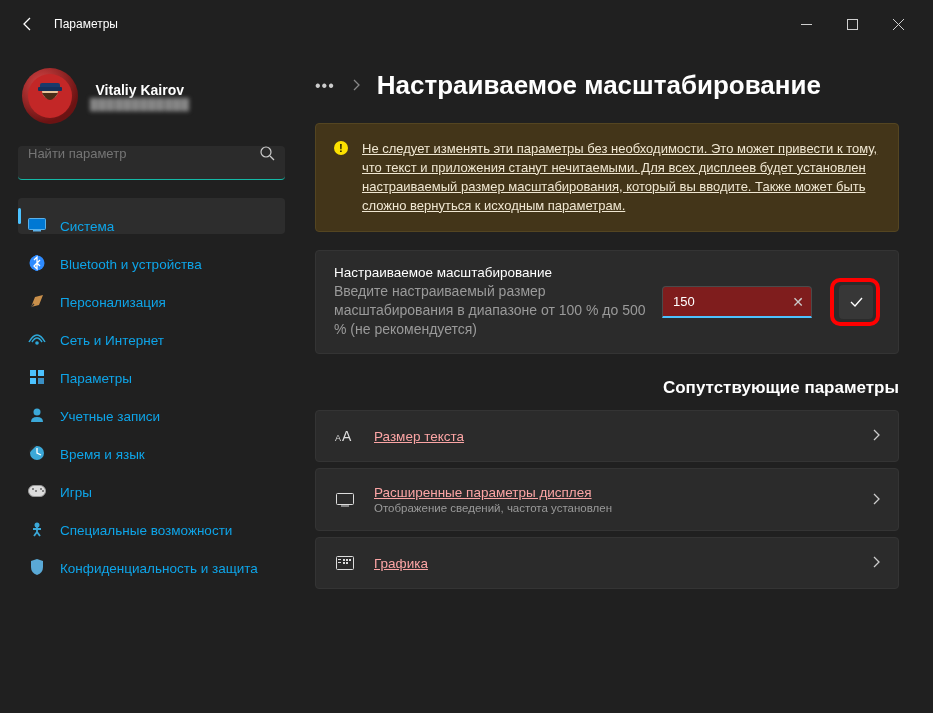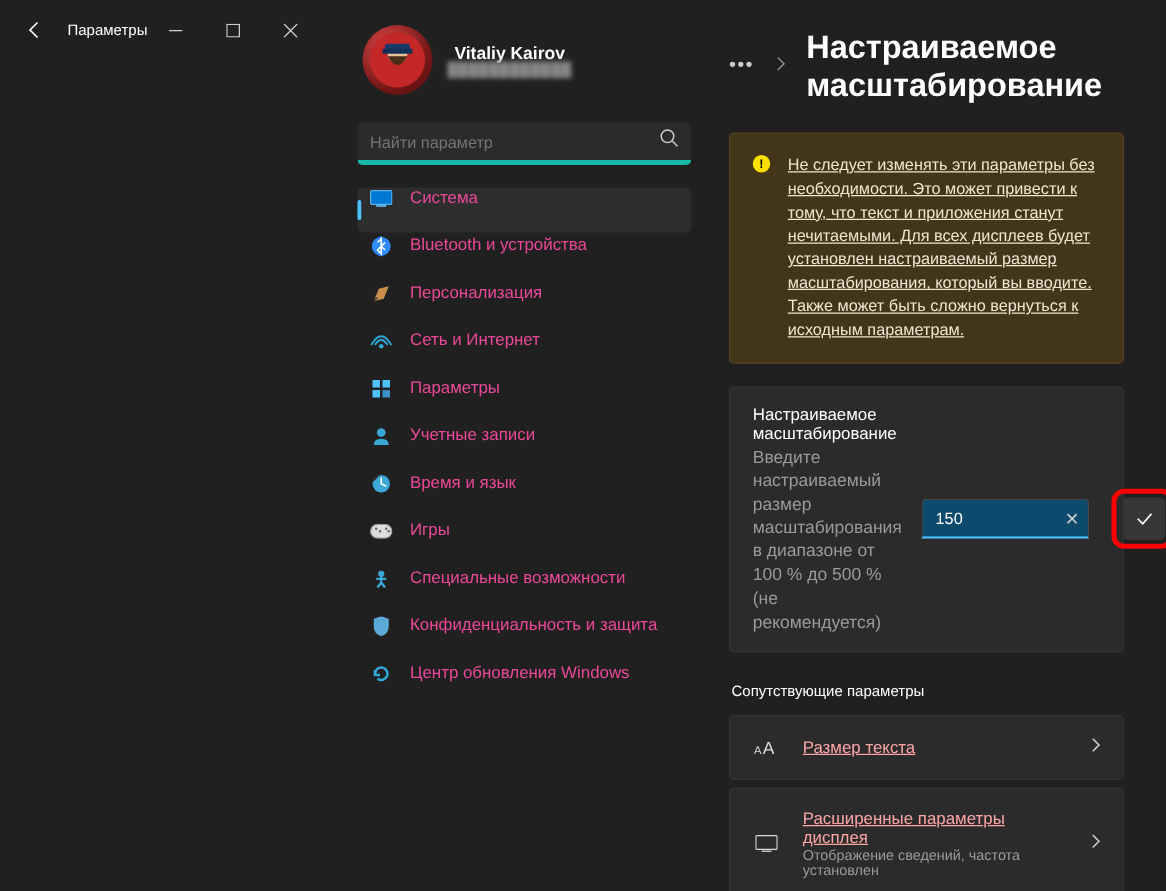--- a/index.html
+++ b/index.html
@@ -1,55 +1,55 @@
 <!DOCTYPE html>
 <html><head>
 <meta charset="utf-8">
 <style>
 * { margin: 0; padding: 0; box-sizing: border-box; font-family: "Segoe UI", Arial, sans-serif; }
 body { background: #0a0a0a; width: 933px; height: 713px; overflow: hidden; }
-.window { width: 933px; height: 713px; background: #202020; display: flex; }
+.window { width: 933px; height: 713px; background: #202020; display: flex; flex-direction: column; }
 .titlebar { height: 48px; display: flex; align-items: center; padding: 0 12px; color: #fff; }
 .back-btn { width: 32px; height: 32px; display: flex; align-items: center; justify-content: center; cursor: pointer; color: #fff; }
 .title { font-size: 12px; margin-left: 10px; font-weight: 400; }
 .winctrl { margin-left: auto; display: flex; }
 .winctrl div { width: 46px; height: 32px; display: flex; align-items: center; justify-content: center; cursor: pointer; }
 .winctrl svg { stroke: #cfcfcf; fill: none; }
 .content { flex: 1; display: flex; overflow: hidden; }
 .sidebar { width: 295px; padding: 12px 10px 12px 18px; display: flex; flex-direction: column; gap: 4px; }
 .profile { display: flex; align-items: center; gap: 12px; padding: 8px 4px 18px 4px; }
 .avatar { width: 56px; height: 56px; border-radius: 50%; background: radial-gradient(circle at 35% 30%, #d84545, #6b1313 70%); display:flex; align-items:center; justify-content:center; overflow:hidden; }
 .avatar svg { width: 46px; height: 46px; }
 .profile-name { color: #fff; font-size: 14px; font-weight: 600; text-align: center; }
 .profile-sub { color: #888; font-size: 11px; filter: blur(2px); letter-spacing: 0.5px; }
-.search { display: flex; align-items: center; background: #2b2b2b; border-radius: 4px; height: 34px; padding: 0 10px; border-bottom: 4px solid #14b8a6; margin-bottom: 14px; gap: 28px; }
+.search { display: flex; align-items: flex-start; background: #2b2b2b; border-radius: 4px; height: 34px; padding: 0 10px; border-bottom: 1px solid #14b8a6; margin-bottom: 14px; gap: 28px; }
 .search input { flex: 1; background: transparent; border: none; outline: none; color: #ccc; font-size: 13px; }
 .nav { display: flex; flex-direction: column; gap: 2px; }
-.nav-item { display: flex; align-items: flex-start; height: 36px; padding: 0 10px; border-radius: 4px; color: #ec4899; font-size: 13.5px; cursor: pointer; position: relative; }
+.nav-item { display: flex; align-items: flex-end; height: 36px; padding: 0 10px; border-radius: 4px; color: #0ea5e9; font-size: 13.5px; cursor: pointer; position: relative; }
 .nav-item.active { background: #2d2d2d; }
 .nav-item.active::before { content: ""; position: absolute; left: 0; top: 10px; bottom: 10px; width: 3px; background: #4cc2ff; border-radius: 2px; }
 .nav-icon { width: 18px; height: 18px; margin-right: 14px; display: flex; align-items: center; justify-content: center; flex-shrink: 0; }
 .main { flex: 1; padding: 22px 34px 20px 20px; overflow-y: auto; }
 .breadcrumb { display: flex; align-items: center; gap: 16px; margin-bottom: 22px; }
 .bread-dots { color: #ccc; font-size: 16px; letter-spacing: 1px; cursor: pointer; }
 .bread-chev { color: #888; }
 .page-title { color: #fff; font-size: 26px; font-weight: 600; }
 .warning { background: #433519; border: 1px solid #544521; border-radius: 4px; padding: 16px 18px; display: flex; gap: 14px; margin-bottom: 18px; }
 .warn-dot { width: 14px; height: 14px; border-radius: 50%; background: #fce100; flex-shrink: 0; display:flex; align-items:center; justify-content:center; font-size:10px; color:#000; font-weight:700; margin-top:1px; }
 .warn-text { color: #f0e7d2; font-size: 13px; line-height: 1.45; text-decoration: underline; }
 .setting-card { background: #2b2b2b; border: 1px solid #343434; border-radius: 4px; padding: 14px 18px; display: flex; align-items: center; gap: 16px; margin-bottom: 8px; }
 .setting-text { flex: 1; }
 .setting-title { color: #fff; font-size: 13.5px; margin-bottom: 2px; }
 .setting-desc { color: #9a9a9a; font-size: 14px; line-height: 1.35; }
 .scale-input-wrap { position: relative; display: flex; align-items: center; }
-.scale-input { width: 134px; height: 32px; background: #0c4a6e; border: 1px solid #4a4a4a; border-bottom: 2px solid #4cc2ff; border-radius: 4px 4px 0 0; color: #fff; font-size: 13px; padding: 0 32px 0 10px; outline: none; }
+.scale-input { width: 150px; height: 32px; background: #7f1d1d; border: 1px solid #4a4a4a; border-bottom: 2px solid #4cc2ff; border-radius: 4px 4px 0 0; color: #fff; font-size: 13px; padding: 0 32px 0 10px; outline: none; }
 .clear-x { position: absolute; right: 8px; color: #ccc; cursor: pointer; font-size: 14px; }
 .apply-btn { width: 34px; height: 34px; background: #373737; border-radius: 4px; display: flex; align-items: center; justify-content: center; cursor: pointer; margin-left: 2px; }
 .highlight { border: 4px solid #ff0000; border-radius: 10px; padding: 3px; margin-left: 2px; }
-.section-heading { color: #fff; font-size: 12px; font-weight: 400; margin: 24px 0 12px 2px; }
+.section-heading { color: #fff; font-size: 17px; font-weight: 700; margin: 24px 0 12px 2px; text-align: right; }
 .link-card { background: #2b2b2b; border: 1px solid #343434; border-radius: 4px; padding: 16px 18px; display: flex; align-items: center; gap: 18px; margin-bottom: 6px; cursor: pointer; }
 .link-icon { width: 22px; color: #ddd; display: flex; align-items: center; justify-content: center; }
 .link-text { flex: 1; }
 .link-title { color: #fca5a5; font-size: 13.5px; text-decoration: underline; }
 .link-desc { color: #9a9a9a; font-size: 11.5px; margin-top: 2px; }
 .chev-r { color: #ccc; }
 </style>
 </head>
 <body>
 
@@ -197,29 +197,20 @@
             <span>Специальные возможности</span>
           </div>
           <div class="nav-item">
             <span class="nav-icon">
               <svg width="14" height="16" viewBox="0 0 14 16">
                 <path d="M7 0 L13 2 L13 8 Q13 14 7 16 Q1 14 1 8 L1 2 Z" fill="#5aa9d6"></path>
               </svg>
             </span>
             <span>Конфиденциальность и защита</span>
           </div>
-          <div class="nav-item">
-            <span class="nav-icon">
-              <svg width="16" height="16" viewBox="0 0 16 16">
-                <path d="M3 8 A5 5 0 1 1 5 12" stroke="#2ea8d9" stroke-width="2" fill="none"></path>
-                <path d="M3 5 L3 9 L7 9" stroke="#2ea8d9" stroke-width="2" fill="none"></path>
-              </svg>
-            </span>
-            <span>Центр обновления Windows</span>
-          </div>
         </div>
     </div>
 
     <div class="main">
       <div class="breadcrumb">
         <span class="bread-dots">•••</span>
         <span class="bread-chev"><svg width="10" height="12" viewBox="0 0 10 12">
               <path d="M3 1 L8 6 L3 11" stroke="#888" stroke-width="1.3" fill="none"></path>
             </svg></span>
         <span class="page-title">Настраиваемое масштабирование</span>

